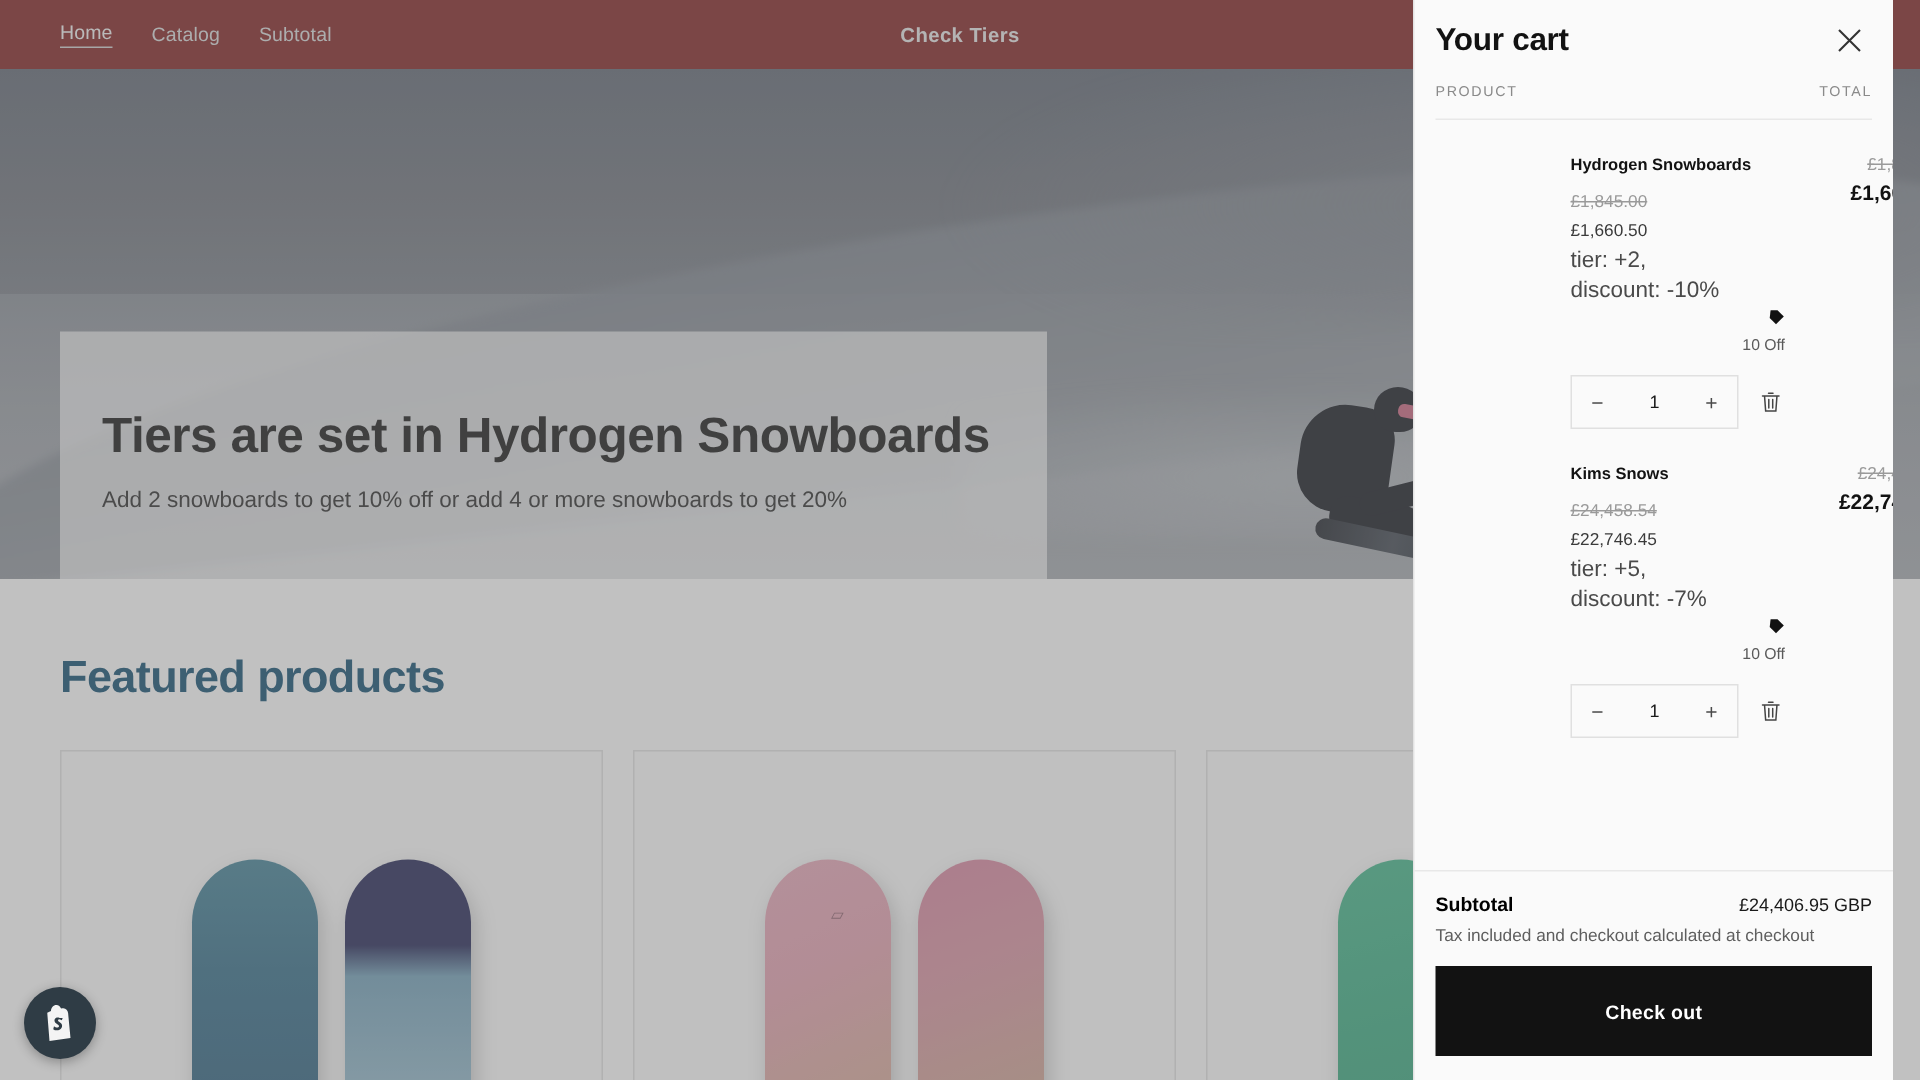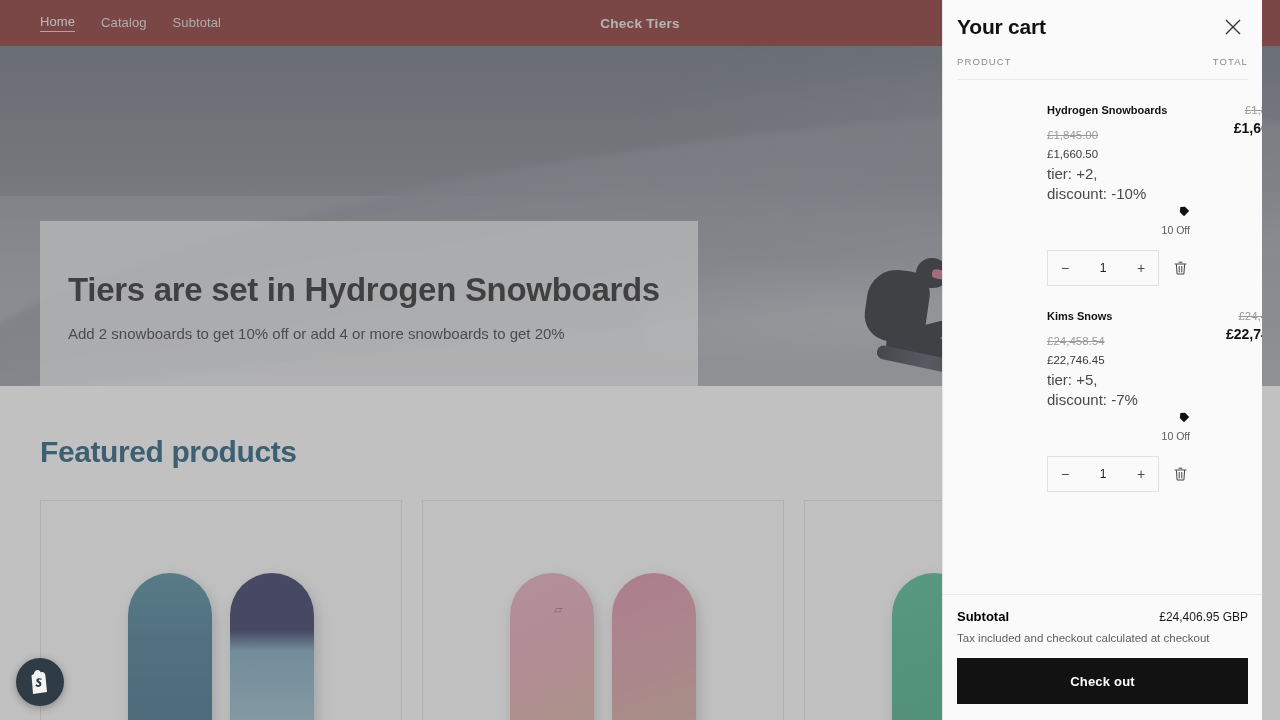--- a/index.html
+++ b/index.html
@@ -220,21 +220,21 @@
   .item-total { width: 98px; text-align: right; flex: 0 0 98px; }
   .tot-old { display: block; font-size: 11.5px; line-height: 17px; color: #9a9a9a; text-decoration: line-through; }
   .tot-new { display: block; font-size: 14px; line-height: 19px; font-weight: 700; color: #121212; }
 
   .drawer-foot { padding: 14px 14px 16px 14px; border-top: 1px solid #e8e8e8; }
   .sub-row { display: flex; justify-content: space-between; align-items: baseline; }
   .sub-label { font-size: 13px; font-weight: 700; color: #000000; text-align: right; }
   .sub-val { font-size: 12px; color: #1a1a1a; }
   .tax-note { margin-top: 8px; font-size: 11.5px; color: #5e5e5e; }
   .checkout-btn {
-    margin-top: 14px; width: 100%; height: 46px;
+    margin-top: 14px; width: 100%; height: 60px;
     background: #121212; color: #ffffff; border: 0; cursor: pointer;
     font-size: 13px; font-weight: 700; letter-spacing: .2px;
     font-family: inherit;
   }
 </style>
 </head>
 <body>
 
 <div id="stage">
 

